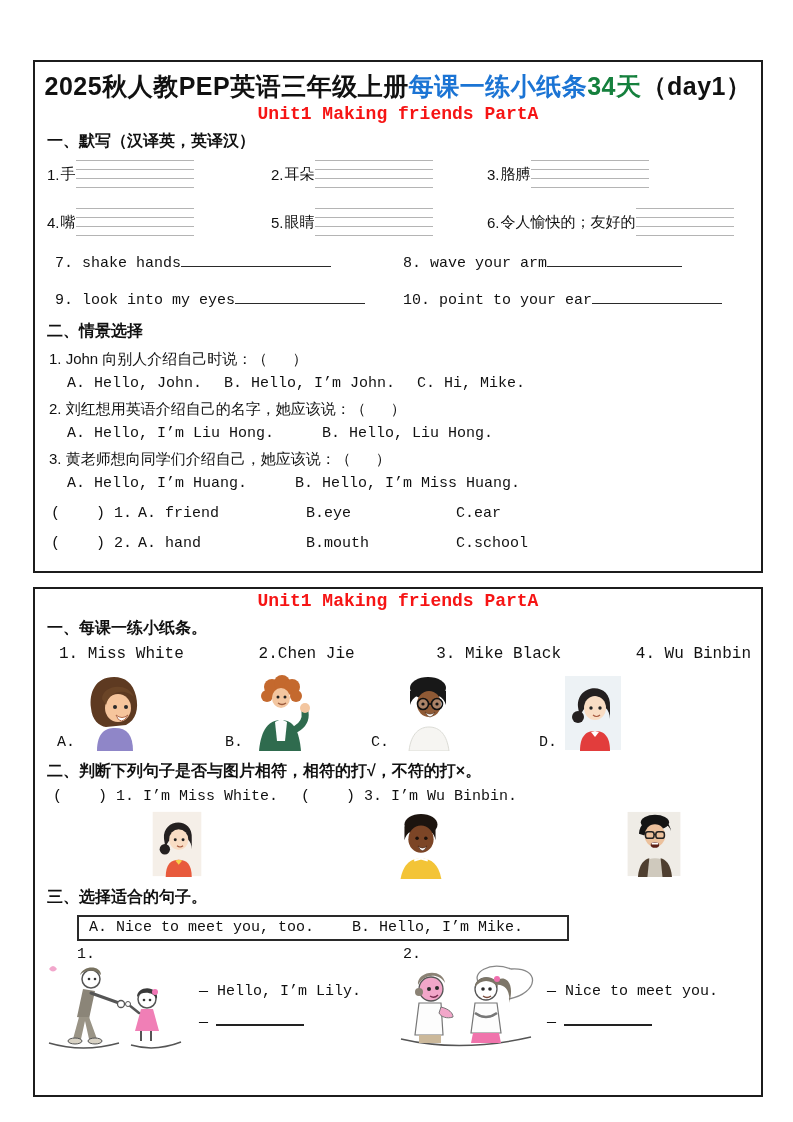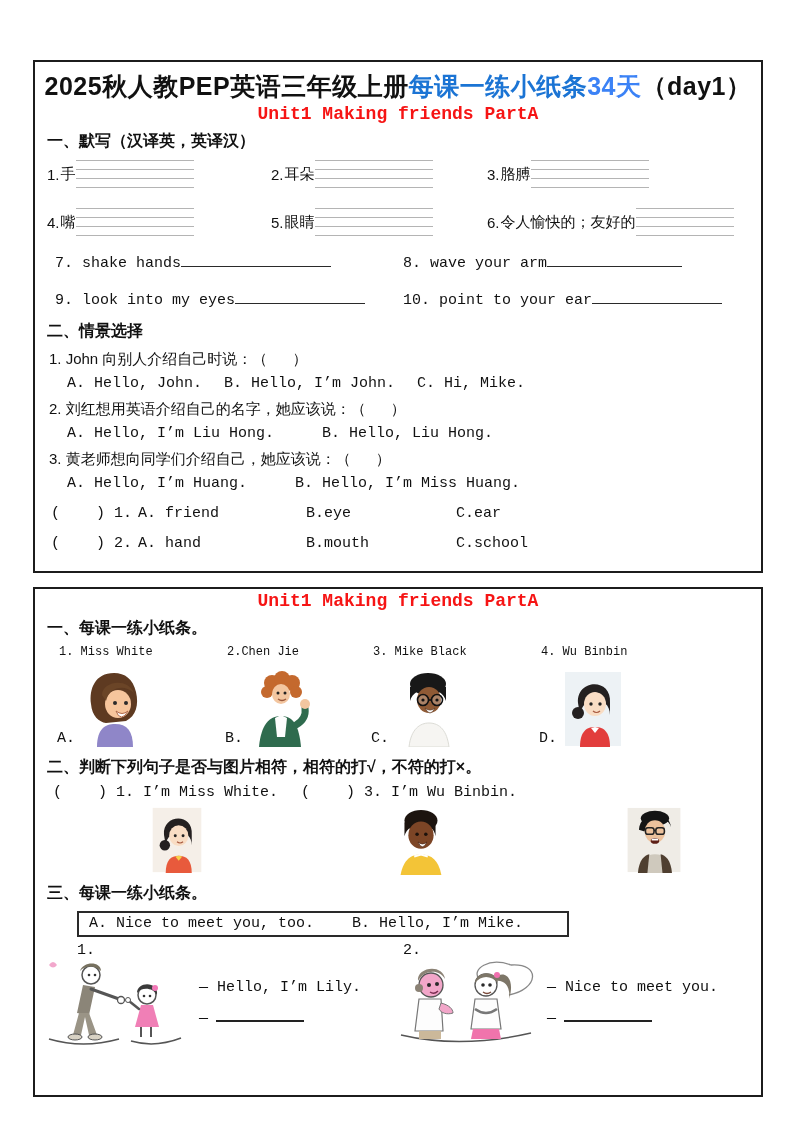--- a/index.html
+++ b/index.html
@@ -4,21 +4,21 @@
 <style>
   html,body{margin:0;padding:0;}
   body{width:793px;height:1122px;background:#ffffff;position:relative;
        font-family:"Liberation Sans","DejaVu Sans",sans-serif;color:#111;}
   .sheet{position:absolute;left:33px;width:730px;border:2px solid #1c1c1c;box-sizing:border-box;
          background:#fff;overflow:hidden;}
   #sheet1{top:60px;height:513px;}
   #sheet2{top:587px;height:510px;}
   .title{text-align:center;font-size:25px;font-weight:bold;margin-top:8px;line-height:32px;letter-spacing:.5px;}
   .title .t-blue{color:#1b74d4;}
-  .title .t-red{color:#3b82f6;}
+  .title .t-red{color:#15803d;}
   .subtitle{text-align:center;color:#f61414;font-weight:bold;font-size:18px;line-height:23px;
             font-family:"Liberation Mono","DejaVu Sans Mono",monospace;margin-top:1px;}
   .h{font-weight:bold;font-size:16px;margin:5px 10px 0 12px;}
   .mono{font-family:"Liberation Mono","DejaVu Sans Mono",monospace;}
   .pre{white-space:pre;}
   
   .words-grid{display:grid;grid-template-columns:224px 216px 1fr;row-gap:20px;margin:8px 8px 0 12px;}
   .word-item{display:flex;align-items:center;font-size:15px;}
   .word-no{margin-right:1px;}
   .ruled{width:118px;height:28px;flex:0 0 auto;
@@ -30,21 +30,21 @@
   .bl{display:inline-block;border-bottom:1.5px solid #2a2a2a;height:14px;vertical-align:baseline;}
   .bl150{width:150px;} .bl135{width:135px;} .bl130{width:130px;}
   .stem{font-size:15px;margin:8px 10px 0 14px;}
   .opts{display:flex;margin:6px 10px 0 32px;font-size:15px;}
   .opts.gap-sm{column-gap:22px;}
   .opts.gap-lg{column-gap:48px;}
   .odd-row{display:flex;font-size:15px;margin:13px 10px 0 16px;align-items:baseline;}
   .odd-prefix{margin-right:6px;}
   .odd-o1{width:168px;} .odd-o2{width:150px;}
   
-  .names-row{display:flex;font-size:12px;margin:6px 10px 0 24px;}
+  .names-row{display:flex;font-size:16px;margin:6px 10px 0 24px;justify-content:space-between;}
   .n1{width:168px;} .n2{width:146px;} .n3{width:168px;}
   .avatars-row{display:flex;align-items:flex-end;margin:4px 10px 0 22px;height:84px;}
   .av-cell{display:flex;align-items:flex-end;}
   .av-c1{width:168px;} .av-c2{width:146px;} .av-c3{width:168px;}
   .av-label{font-size:15px;margin-right:7px;line-height:16px;}
   .judge-row{display:flex;font-size:15px;margin:6px 10px 0 18px;}
   .j1{width:248px;} .j2{width:238px;}
   .judge-avatars{display:grid;grid-template-columns:248px 238px 1fr;margin:6px 10px 0 18px;}
   .judge-avatars .ja{display:flex;justify-content:center;}
   .optbox{border:2px solid #2a2a2a;margin:7px 0 0 42px;padding:2px 10px 3px 10px;width:492px;
@@ -257,21 +257,21 @@
         <line x1="29" y1="25" x2="31" y2="25" stroke="#222" stroke-width="1.6"></line>
         <ellipse cx="30" cy="36" rx="4.5" ry="3" fill="#5d1f16"></ellipse>
         <rect x="26.5" y="33.5" width="7" height="2" fill="#fff"></rect>
         <path d="M12 70 C14 55 21 50 30 50 C40 50 46 56 48 70 Z" fill="#cfc9bd"></path>
         <path d="M12 70 C13 56 19 51 24 50 L22 70 Z" fill="#4f3f30"></path>
         <path d="M48 70 C47 56 41 51 36 50 L38 70 Z" fill="#4f3f30"></path>
       </svg>
     </div>
   </div>
 
-  <div class="h" style="margin-top:8px;">三、每课一练小纸条。</div>
+  <div class="h" style="margin-top:8px;">三、选择适合的句子。</div>
   <div class="optbox mono">
     <span>A. Nice to meet you, too.</span>
     <span>B. Hello, I’m Mike.</span>
   </div>
   <div class="dialogs">
     <div class="dialog">
       <div class="dialog-no mono">1.</div>
       <div class="dialog-body">
         <svg class="scene" width="158" height="96" viewBox="0 0 158 96">
           <path d="M14 10 q4 -6 8 0 q-4 5 -8 0z" fill="#f2a7cc"></path>

